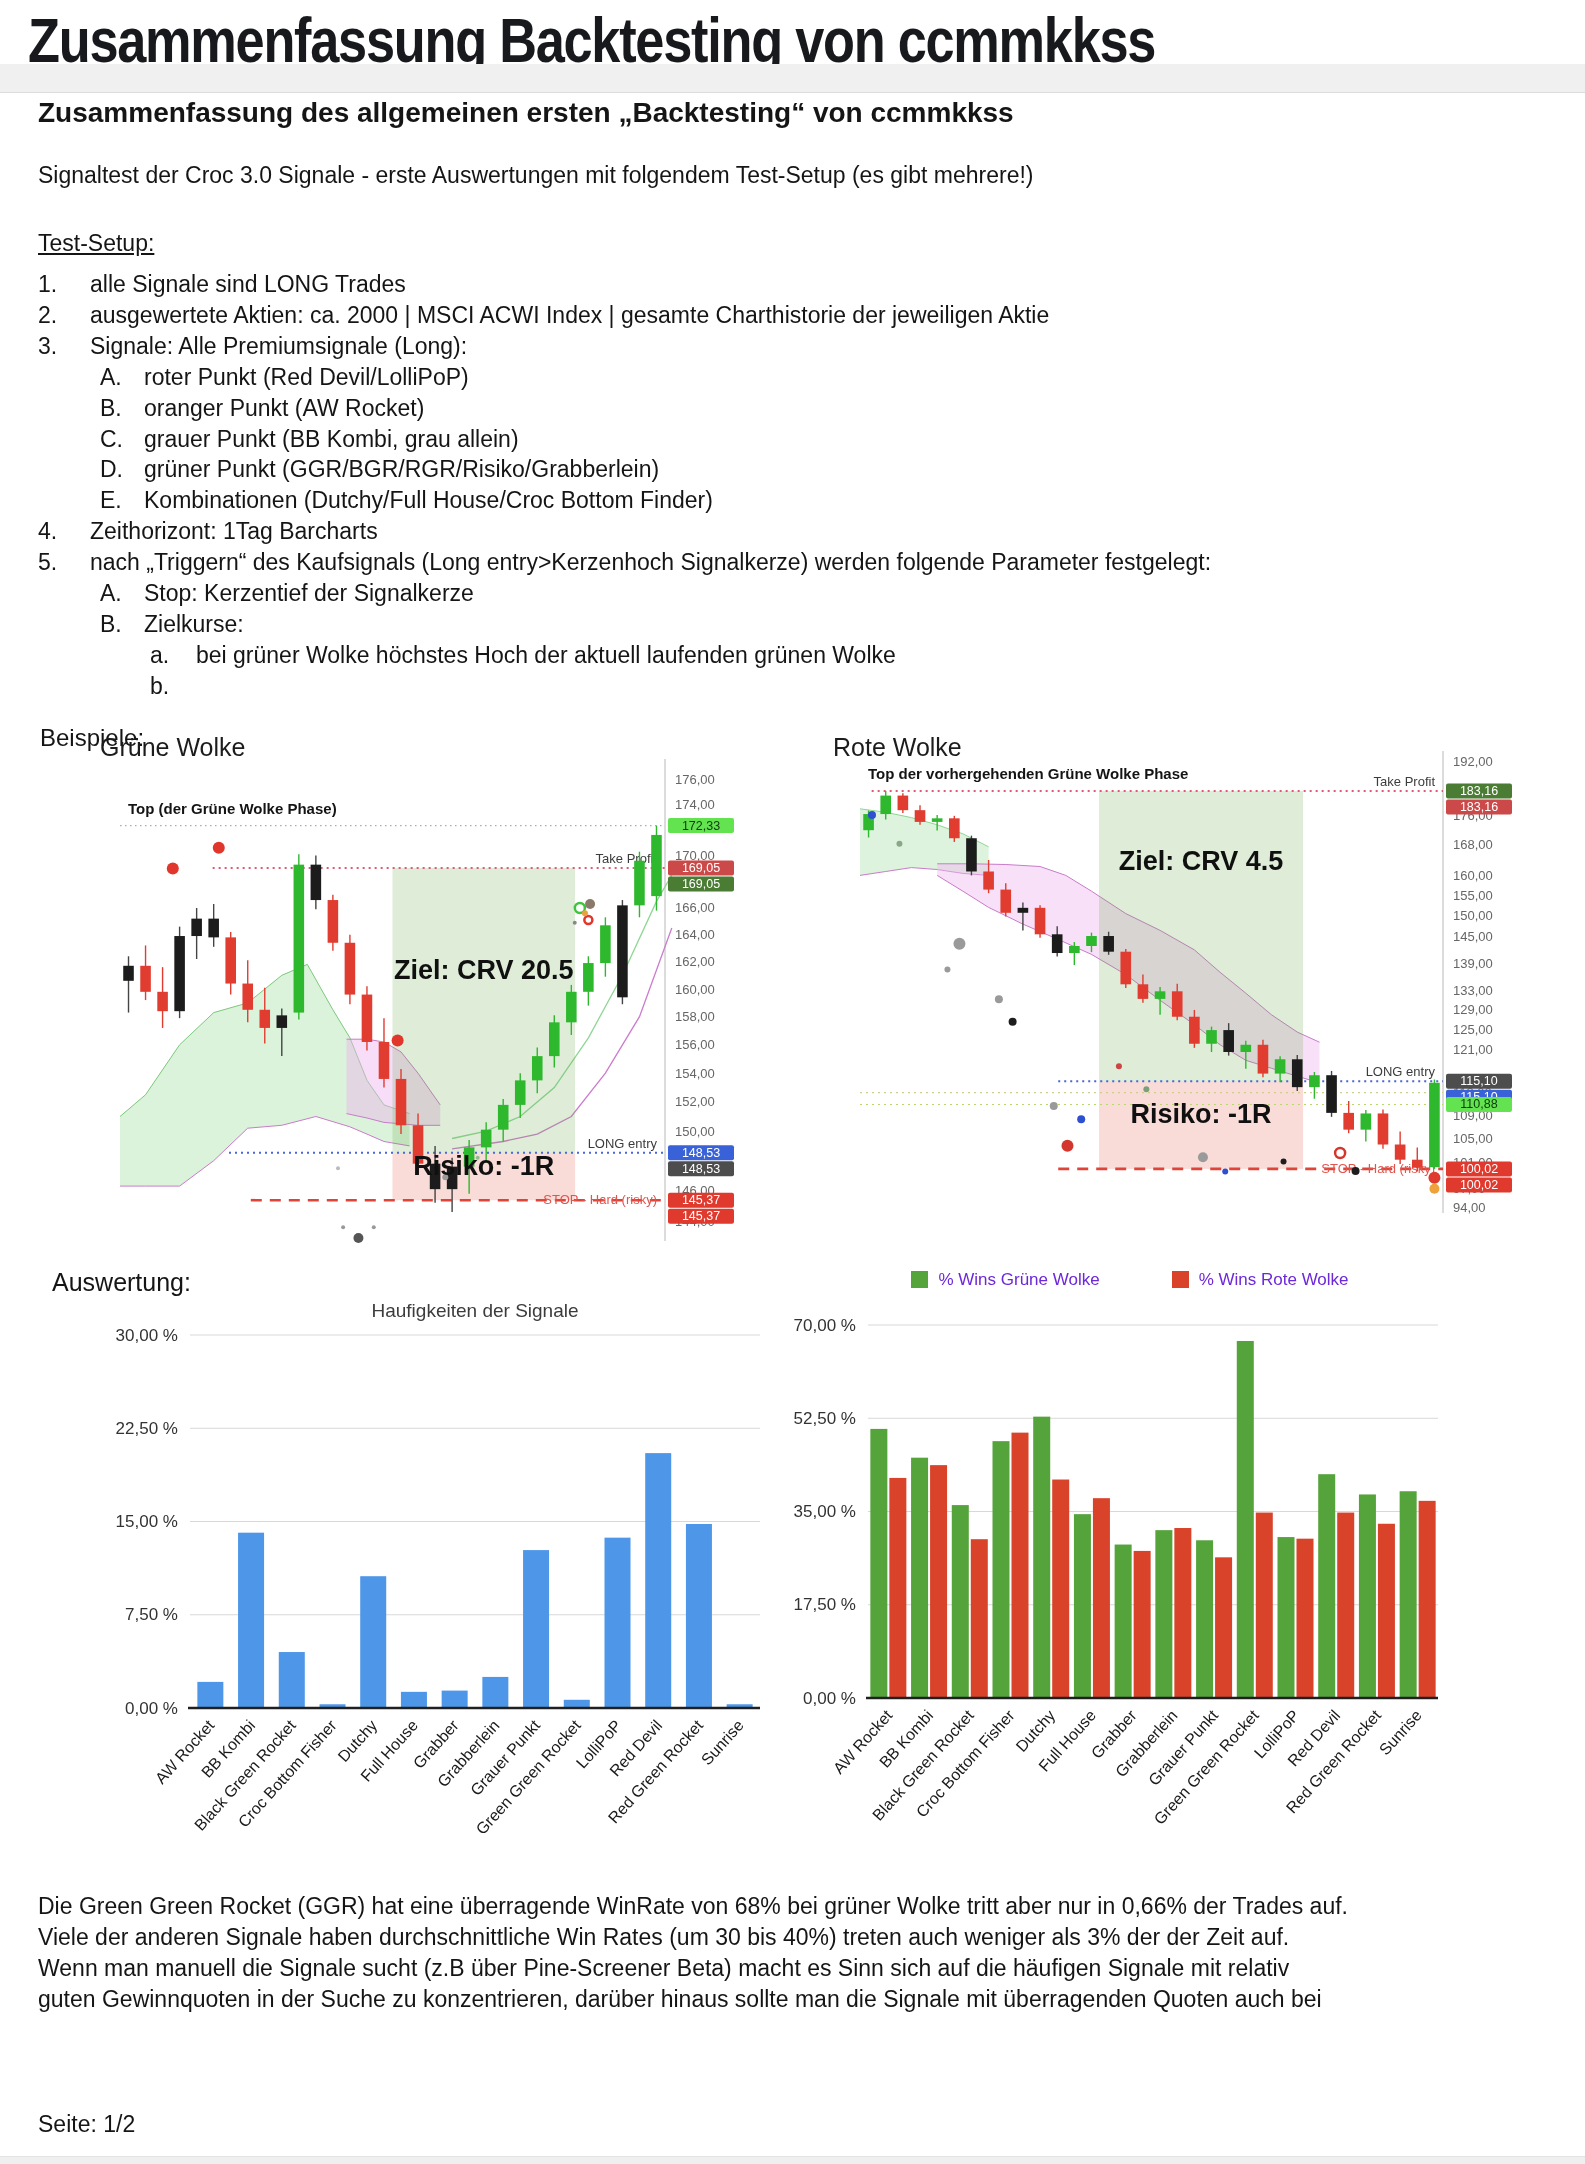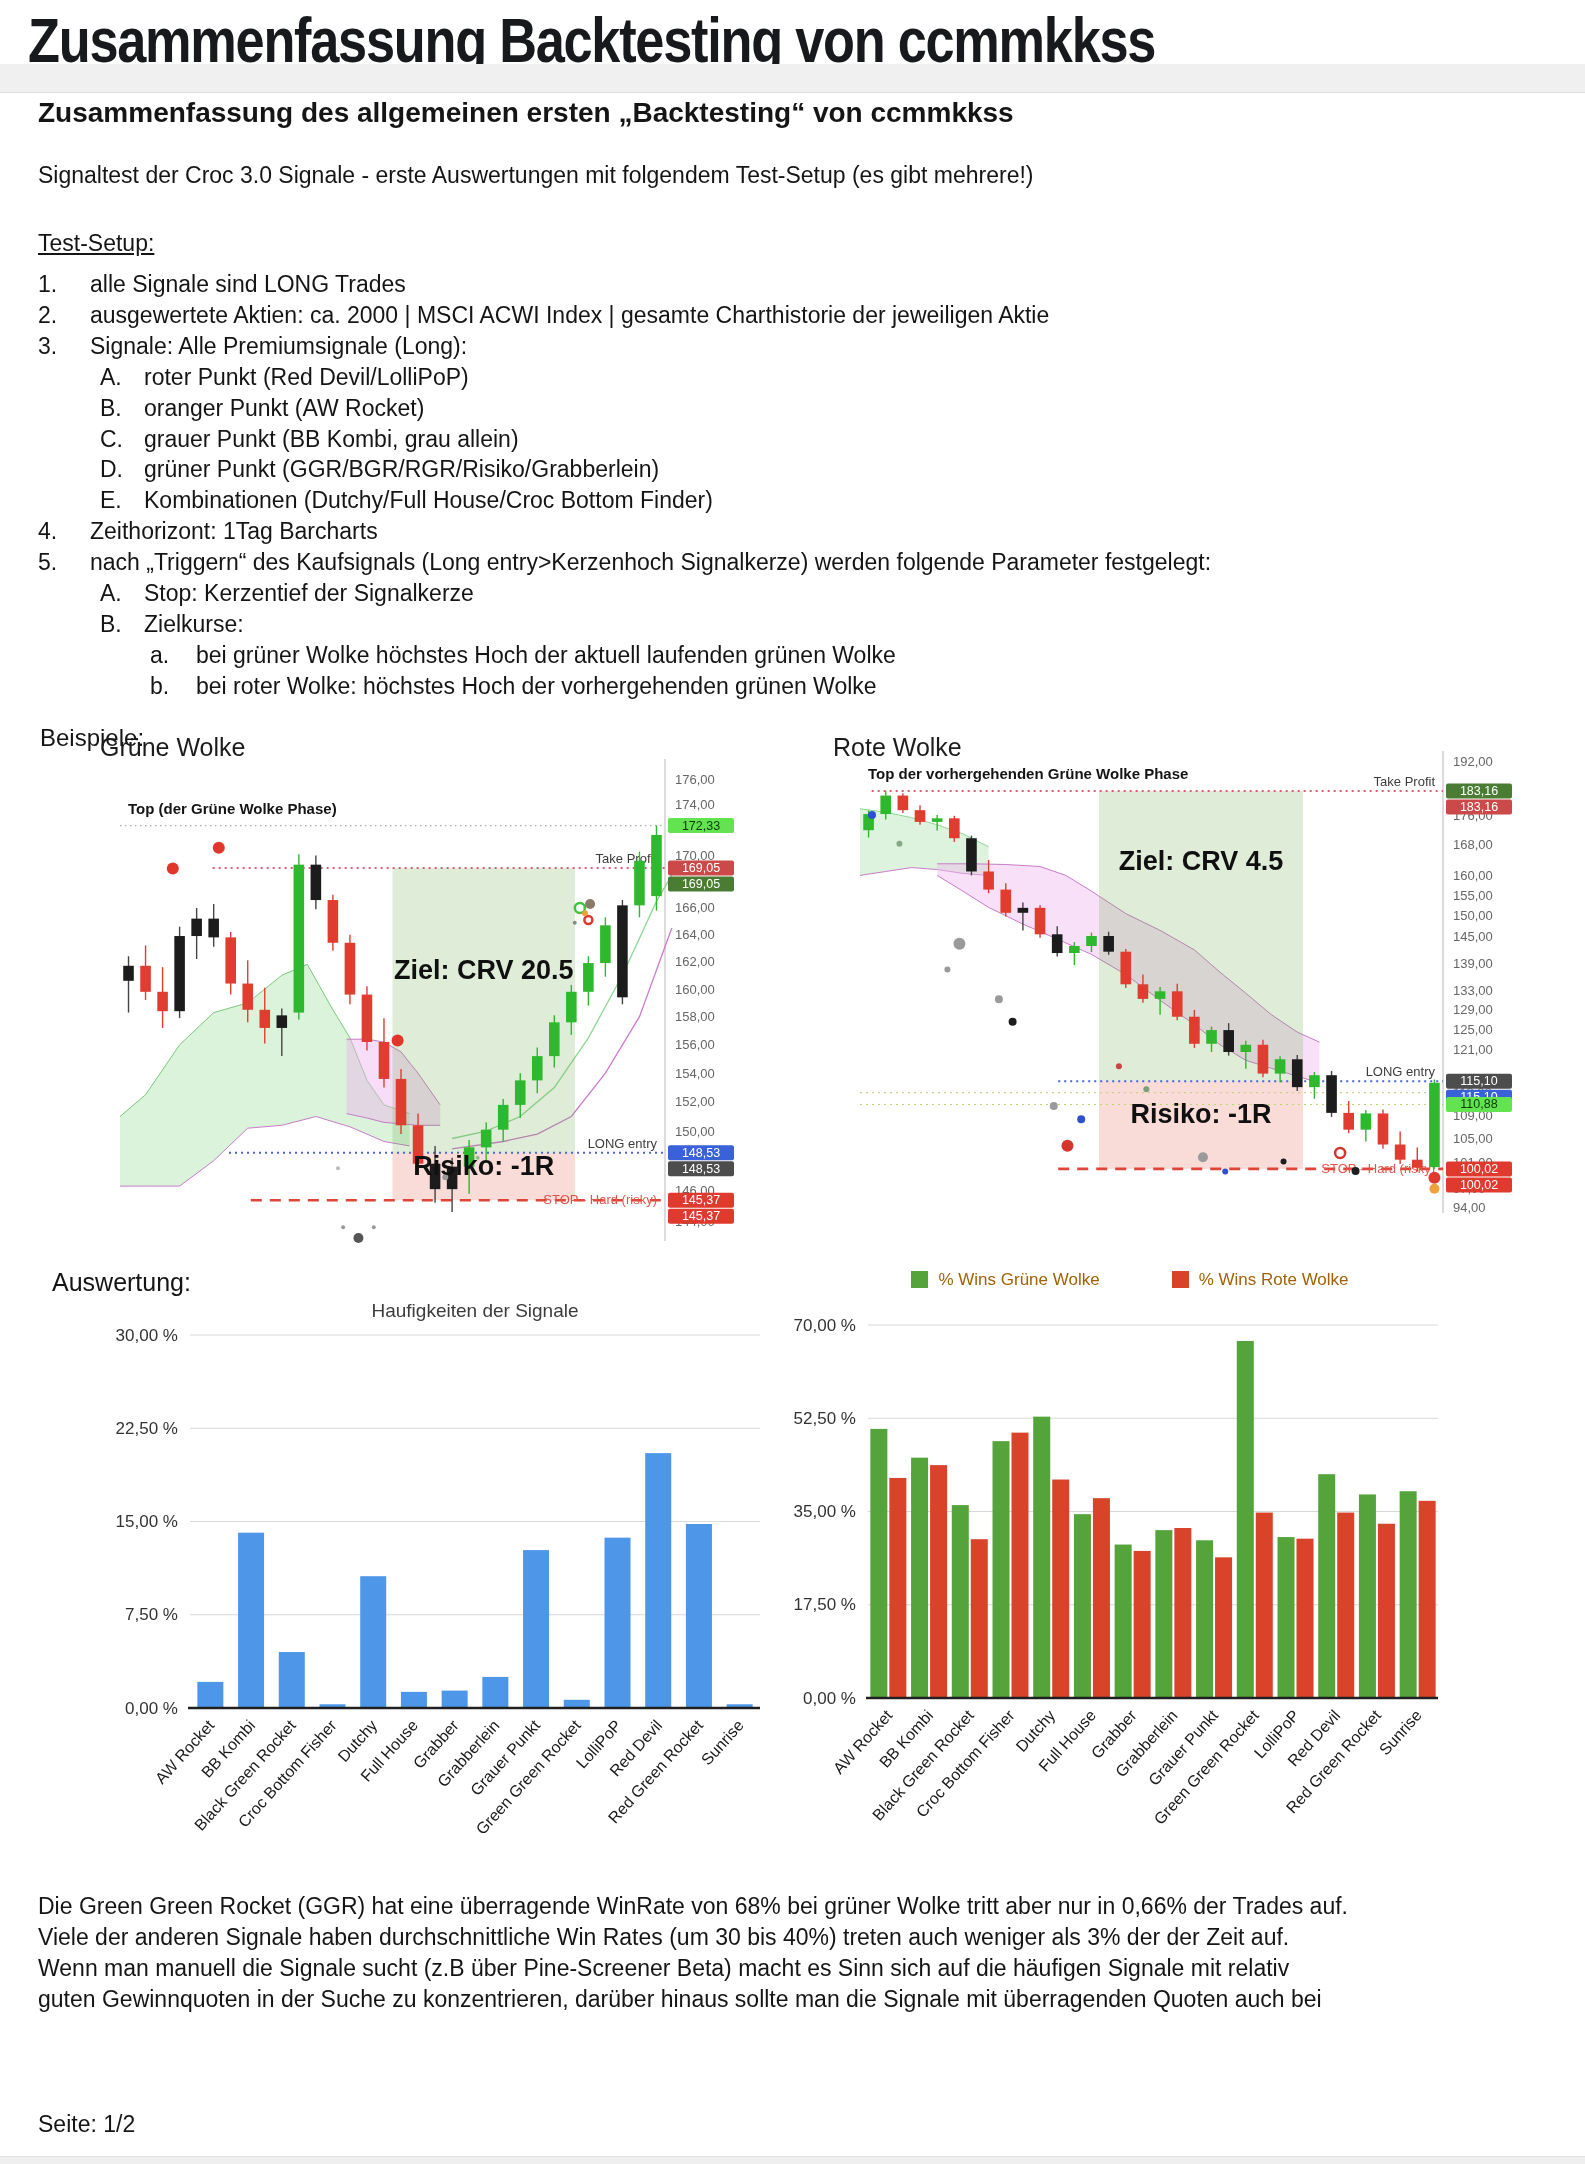--- a/index.html
+++ b/index.html
@@ -19,21 +19,21 @@
   .setup-head{text-decoration:underline;margin-bottom:10px;line-height:31px;}
   .row{display:flex;line-height:30.9px;white-space:nowrap;}
   .m0{width:52px;flex:none;}
   .p1{padding-left:62px;}
   .m1{width:44px;flex:none;}
   .p2{padding-left:112px;}
   .m2{width:46px;flex:none;}
   .sec-label{font-size:24px;white-space:nowrap;}
   .ct{font-size:25px;color:#1c1c1c;text-align:left;width:400px;white-space:nowrap;}
   .legend{left:770px;top:1270px;width:720px;display:flex;justify-content:center;gap:72px;
-    font-size:17px;color:#a16207;align-items:center;text-align:center;}
+    font-size:17px;color:#6d28d9;align-items:center;text-align:center;}
   .sw{width:17px;height:17px;display:inline-block;margin-right:10px;vertical-align:-3px;}
   .erk{left:38px;top:1891px;font-size:23px;line-height:31px;}
   .erk b{display:block;}
   .seite{left:38px;top:2111px;font-size:23px;}
   .bstrip{left:0;bottom:0;width:1585px;height:7px;background:#efefef;border-top:1px solid #e3e3e3;}
   svg text{font-family:"Liberation Sans","DejaVu Sans",sans-serif;}
 </style>
 </head>
 <body>
 
@@ -92,21 +92,20 @@
   <div class="row p1">
       <span class="m1">B.</span>
       <span>Zielkurse:</span>
     </div>
   <div class="row p2">
       <span class="m2">a.</span>
       <span>bei grüner Wolke höchstes Hoch der aktuell laufenden grünen Wolke</span>
     </div>
   <div class="row p2">
       <span class="m2">b.</span>
-      <span>bei roter Wolke: höchstes Hoch der vorhergehenden grünen Wolke</span>
     </div>
 </div>
 
 <div class="abs sec-label" style="left:40px;top:724px;">Beispiele:</div>
 
 <div class="abs ct" style="left:100px;top:733px;">Grüne Wolke</div>
 <div class="abs ct" style="left:833px;top:733px;">Rote Wolke</div>
 
 <div class="abs" style="left:95px;top:757px;" id="cchart0"><svg width="700" height="490" viewBox="0 0 700 490">
       <line x1="570" y1="2" x2="570" y2="484" stroke="#b8b8b8" stroke-width="1"></line>

